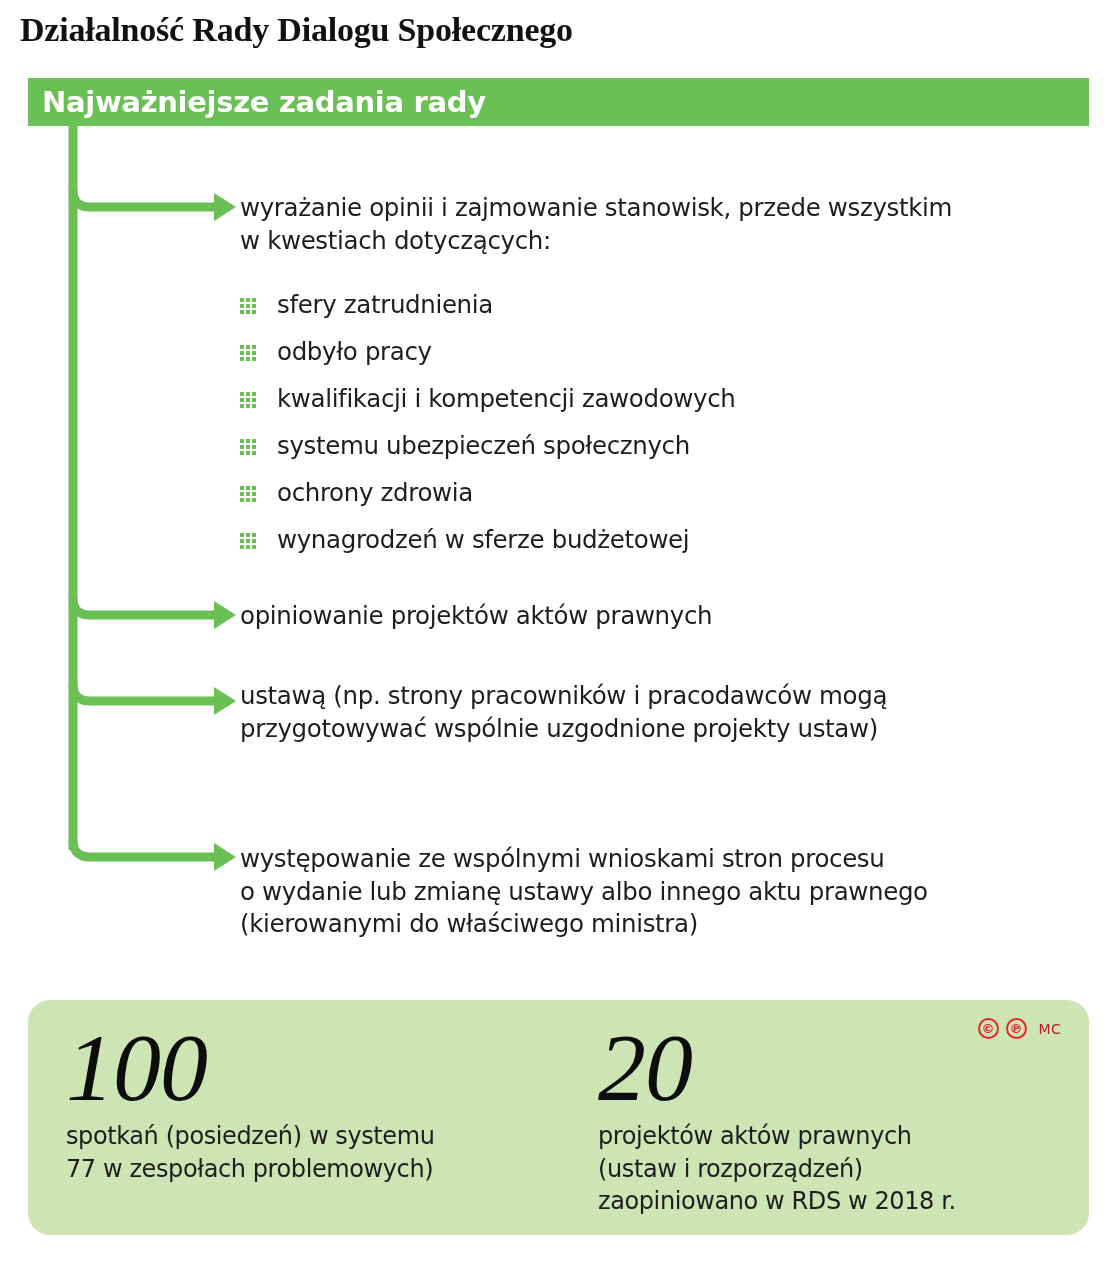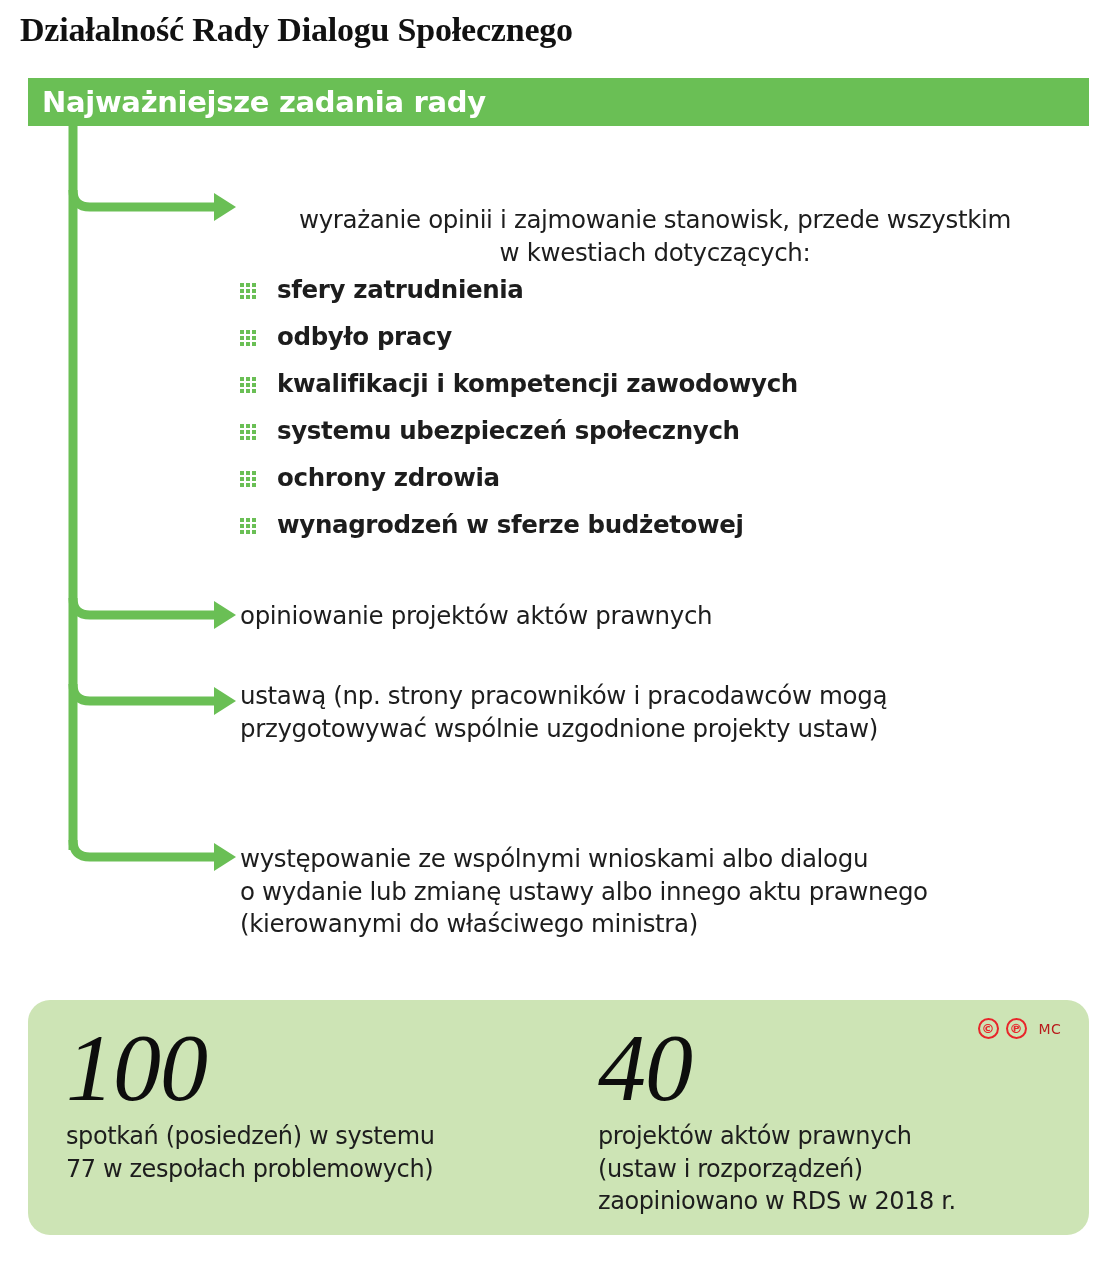--- a/index.html
+++ b/index.html
@@ -68,32 +68,31 @@
     left: 240px;
     width: 830px;
     font-family: "DejaVu Sans", sans-serif;
     font-size: 24.5px;
     line-height: 1.33;
     color: #1d1d1d;
     letter-spacing: -0.35px;
   }
   .branch-line { display: block; white-space: nowrap; }
 
-  .branch-1 { top: 204px; text-align: center; }
+  .branch-1 { top: 192px; }
   .branch-2 { top: 600px; }
   .branch-3 { top: 680px; }
   .branch-4 { top: 843px; }
 
   
   .subitems {
     position: absolute;
     left: 240px;
-    top: 267px;
+    top: 282px;
     width: 800px;
-    font-weight: bold;
   }
   .subitem {
     display: flex;
     align-items: center;
     height: 47px;
   }
   .bullet-grid {
     width: 16px;
     height: 16px;
     flex: 0 0 16px;
@@ -315,21 +314,21 @@
 <div class="branch branch-2">
   <span class="branch-line">opiniowanie projektów aktów prawnych</span>
 </div>
 
 <div class="branch branch-3">
   <span class="branch-line">ustawą (np. strony pracowników i pracodawców mogą</span>
   <span class="branch-line">przygotowywać wspólnie uzgodnione projekty ustaw)</span>
 </div>
 
 <div class="branch branch-4">
-  <span class="branch-line">występowanie ze wspólnymi wnioskami albo dialogu</span>
+  <span class="branch-line">występowanie ze wspólnymi wnioskami stron procesu</span>
   <span class="branch-line">o wydanie lub zmianę ustawy albo innego aktu prawnego</span>
   <span class="branch-line">(kierowanymi do właściwego ministra)</span>
 </div>
 
 <div class="stats-panel">
 
   <div class="credits">
     <span class="badge">©</span>
     <span class="badge">℗</span>
     <span class="credit-initials">MC</span>
@@ -337,21 +336,21 @@
 
   <div class="stat stat-a">
     <div class="stat-number">100</div>
     <div class="stat-text">
       <span>spotkań (posiedzeń) w systemu</span>
       <span>77 w zespołach problemowych)</span>
     </div>
   </div>
 
   <div class="stat stat-b">
-    <div class="stat-number">40</div>
+    <div class="stat-number">20</div>
     <div class="stat-text">
       <span>projektów aktów prawnych</span>
       <span>(ustaw i rozporządzeń)</span>
       <span>zaopiniowano w RDS w 2018 r.</span>
     </div>
   </div>
 
 </div>
 
 </body></html>

